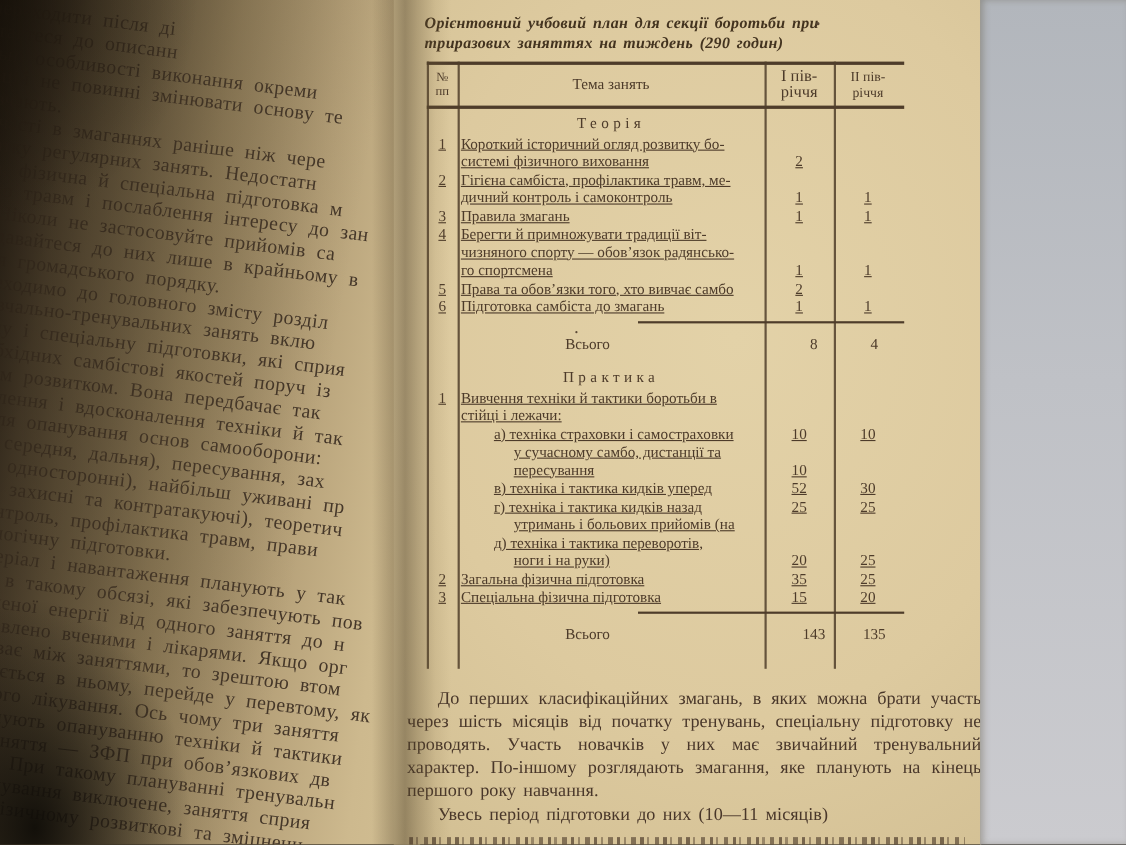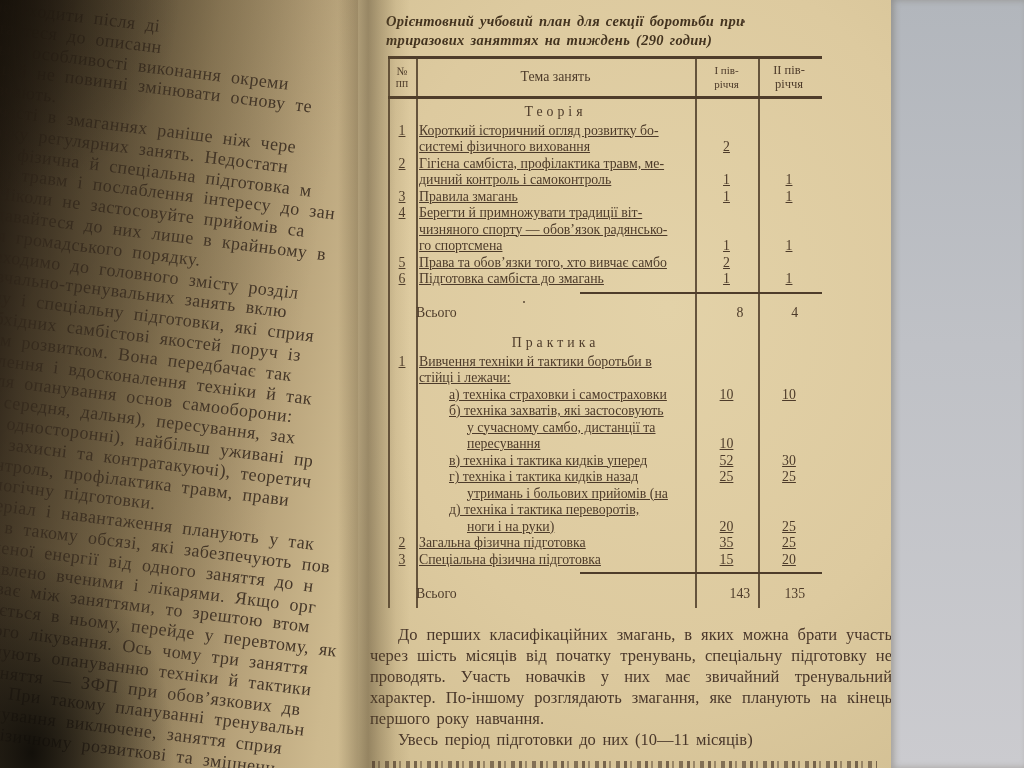--- a/index.html
+++ b/index.html
@@ -48,37 +48,37 @@
     font-style:italic;font-weight:bold;font-size:14.5px;line-height:19px;
     letter-spacing:.3px;word-spacing:2px;color:#43331f;
   }
   
   .tbl{position:absolute;left:26px;top:56px;width:434px;height:560px;font-size:13.8px;}
   .vline{position:absolute;top:0;height:552px;width:1.5px;background:rgba(80,62,42,.85);}
   .topline{position:absolute;top:0;left:0;width:434px;height:2.5px;background:#4e3c2a;}
   .thead{display:flex;margin-top:5px;height:32px;align-items:center;text-align:center;}
   .h-num{width:28px;font-size:11.5px;line-height:12px;}
   .h-topic{width:279px;}
-  .h-v1{width:63px;font-size:11px;line-height:14px;}
+  .h-v1{width:63px;font-size:15px;line-height:14px;}
   .h-v2{width:62px;font-size:12.5px;line-height:14px;}
   .headline{width:434px;height:2.5px;background:#4e3c2a;margin-top:3px;}
   .trows{margin-top:2px;}
   .trow{display:flex;line-height:16.5px;text-decoration:underline;}
   .c-num{width:28px;text-align:center;flex:none;}
   .c-topic{width:279px;flex:none;padding-left:3px;box-sizing:border-box;}
   .c-v1{width:63px;flex:none;display:flex;flex-direction:column;justify-content:flex-end;align-items:center;}
   .c-v2{width:62px;flex:none;display:flex;flex-direction:column;justify-content:flex-end;align-items:center;}
   .section-row{display:flex;margin:5px 0 3px 0;}
   .section-label{width:279px;margin-left:28px;text-align:center;letter-spacing:4px;}
   .sub .tline{padding-left:30px;}
   .sub .tline.cont{padding-left:48px;}
   .tsep{position:relative;height:9px;}
   .tsep-line{position:absolute;left:192px;top:4px;width:242px;height:2px;background:#4e3c2a;}
   .total-row{display:flex;height:33px;align-items:center;}
-  .total-label{width:329px;margin-left:28px;text-align:left;padding-right:60px;box-sizing:border-box;}
+  .total-label{width:329px;margin-left:28px;text-align:center;padding-right:60px;box-sizing:border-box;}
   .total-v{width:63px;text-align:center;}
   .total-v2{width:62px;text-align:center;}
   
   .body-text{
     position:absolute;left:8px;top:624px;width:522px;
     font-size:16.5px;line-height:21px;text-align:justify;color:#49372a;
     word-spacing:2.5px;
   }
   .body-text p{margin:0;text-indent:28px;}
   .cut-line{
@@ -274,21 +274,20 @@
             <div class="c-v1">
               <div>10</div>
             </div>
             <div class="c-v2">
               <div>10</div>
             </div>
           </div>
           <div class="trow sub">
             <div class="c-num"></div>
             <div class="c-topic">
-              <div class="tline">б) техніка захватів, які застосовують</div>
               <div class="tline cont">у сучасному самбо, дистанції та</div>
               <div class="tline cont">пересування</div>
             </div>
             <div class="c-v1">
               <div>10</div>
             </div>
             <div class="c-v2"></div>
           </div>
           <div class="trow sub">
             <div class="c-num"></div>

